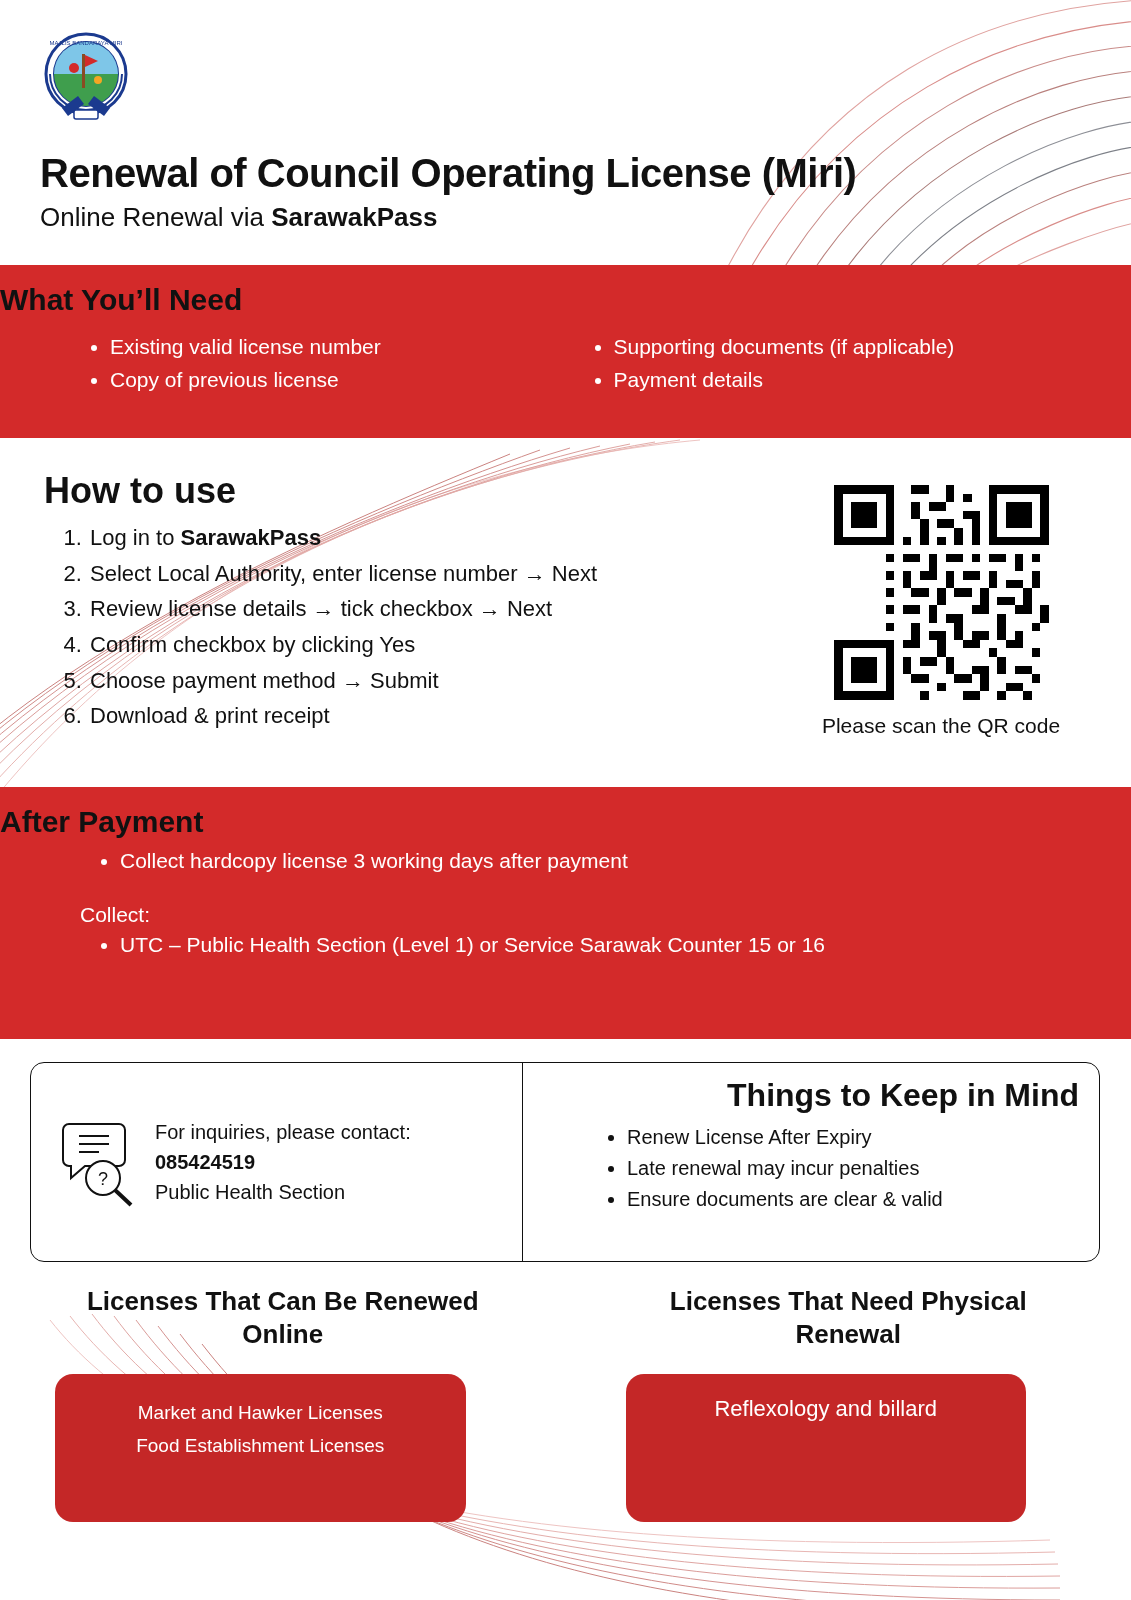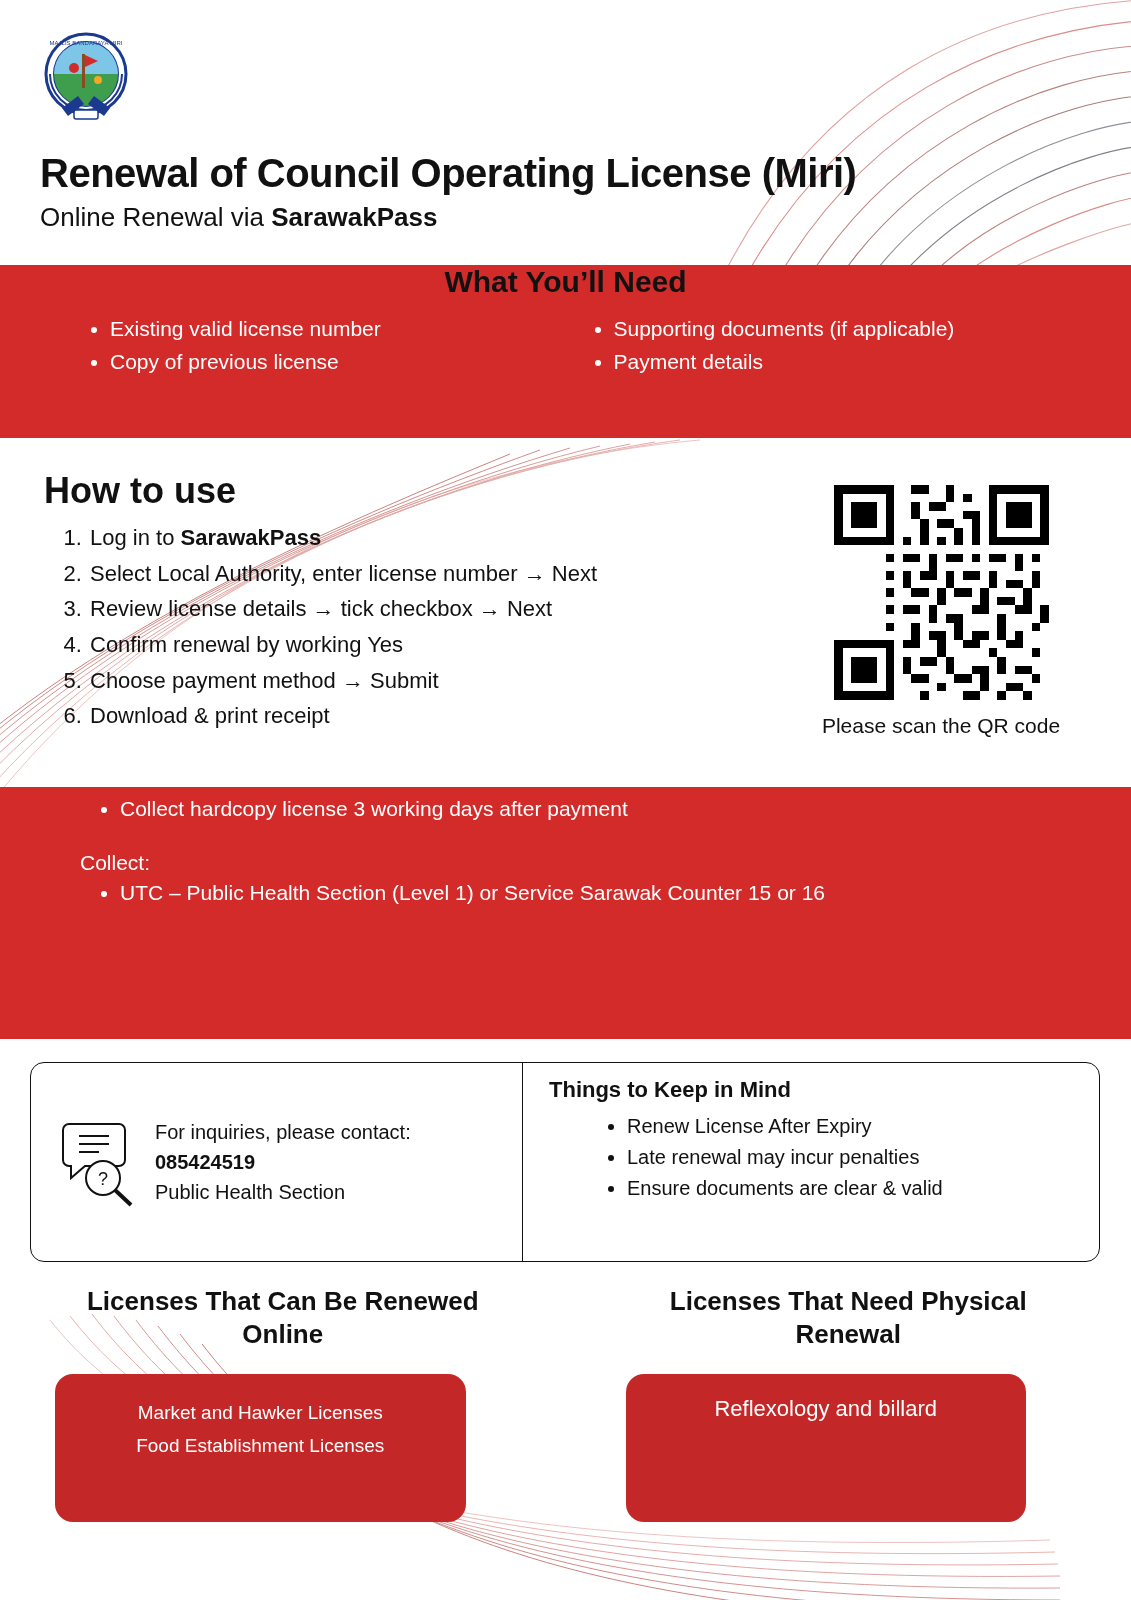--- a/index.html
+++ b/index.html
@@ -62,24 +62,24 @@
     position: absolute;
     left: 0;
     width: 1131px;
     background: #d32a2a;
     color: #fff;
   }
   .band-need { top: 265px; height: 173px; }
   .band-after { top: 787px; height: 252px; }
 
   .band-title {
-    text-align: center;
     font-size: 30px;
     font-weight: bold;
     color: #111;
+    padding-top: 18px;
   }
   .need-cols {
     display: flex;
     padding: 14px 70px 0 70px;
     gap: 16px;
   }
   .need-col { width: 50%; }
   .need-col ul { list-style: disc; padding-left: 40px; }
   .need-col li {
     font-size: 21px;
@@ -160,22 +160,22 @@
     gap: 14px;
   }
   .inquiry-icon { width: 82px; height: 92px; flex: none; }
   .inquiry-text { font-size: 20px; line-height: 1.5; }
   .inquiry-text .phone { font-weight: bold; }
   .info-right {
     flex: 1;
     padding: 14px 20px 0 26px;
   }
   .info-right h3 {
-    text-align: left;
-    font-size: 22px;
+    text-align: right;
+    font-size: 32px;
     font-weight: bold;
     margin-bottom: 8px;
   }
   .info-right ul { list-style: disc; padding-left: 42px; }
   .info-right li { font-size: 20px; line-height: 1.55; margin-left: 36px; }
 
   
   .bottom {
     position: absolute;
     left: 0; top: 1285px;
@@ -305,21 +305,21 @@
       </div>
     </div>
   </div>
 
   <div class="how">
     <h2>How to use</h2>
     <ol>
       <li><span>Log in to </span><b>SarawakPass</b></li>
       <li><span>Select Local Authority, enter license number → Next</span></li>
       <li><span>Review license details → tick checkbox → Next</span></li>
-      <li><span>Confirm renewal by working Yes</span></li>
+      <li><span>Confirm checkbox by clicking Yes</span></li>
       <li><span>Choose payment method → Submit</span></li>
       <li><span>Download &amp; print receipt</span></li>
     </ol>
   </div>
 
   <div class="qr-wrap">
     <svg class="qr-code" viewBox="0 0 25 25" shape-rendering="crispEdges">
       <rect width="25" height="25" fill="#ffffff"></rect>
       <g fill="#000000">
 
@@ -417,20 +417,21 @@
         <rect x="10" y="24" width="1" height="1"></rect>
           <rect x="15" y="24" width="2" height="1"></rect>
         <rect x="19" y="24" width="1" height="1"></rect>
           <rect x="22" y="24" width="1" height="1"></rect>
       </g>
     </svg>
     <div class="qr-caption">Please scan the QR code</div>
   </div>
 
   <div class="band band-after">
+    <div class="band-title">After Payment</div>
     <div class="after-body">
       <ul>
         <li>Collect hardcopy license 3 working days after payment</li>
       </ul>
       <div class="after-loc">Collect:</div>
       <ul>
         <li>UTC – Public Health Section (Level 1) or Service Sarawak Counter 15 or 16</li>
       </ul>
     </div>
   </div>

